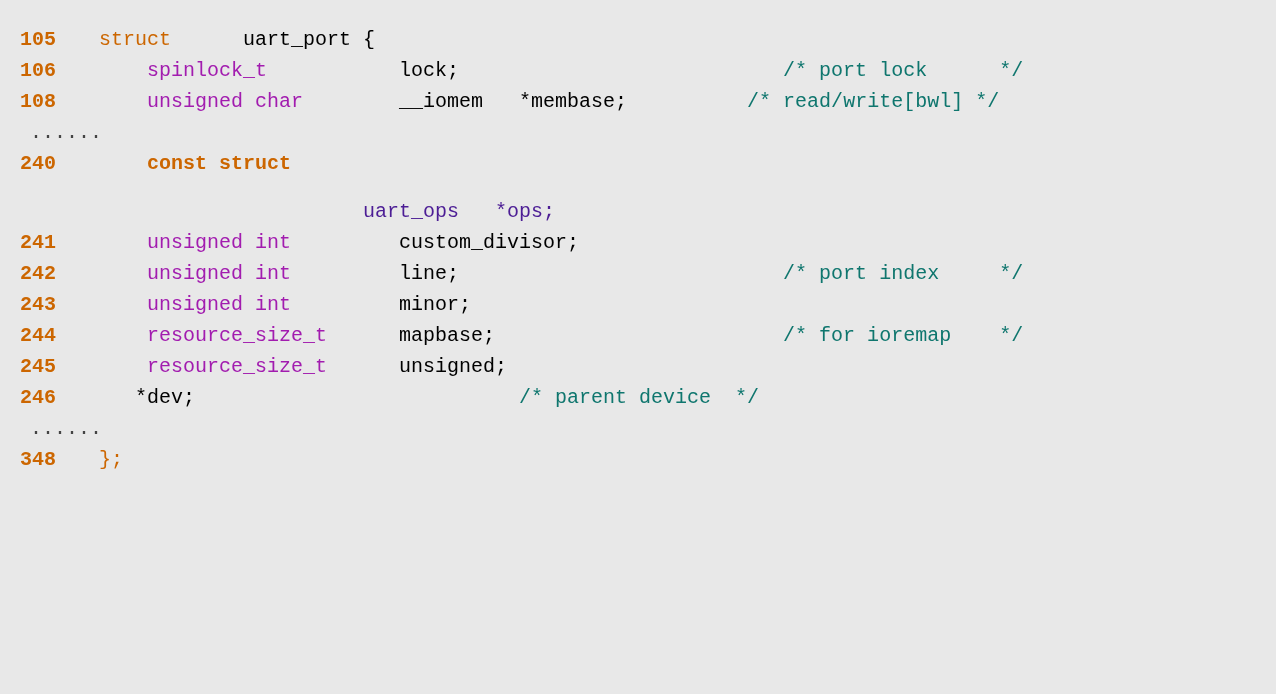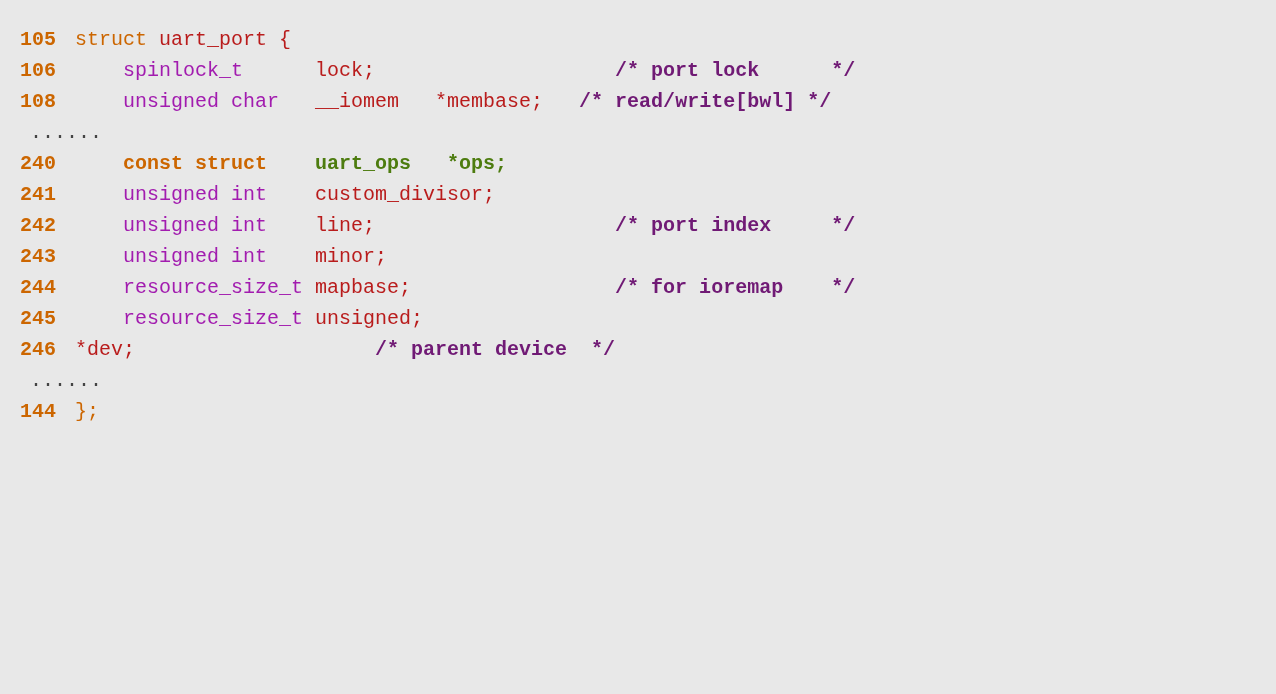--- a/index.html
+++ b/index.html
@@ -28,20 +28,21 @@
     }
     .code-block {
       font-family: 'Courier New', Courier, monospace;
       font-size: 20px;
       line-height: 1.55;
     }
     .line {
       display: flex;
       align-items: flex-start;
       white-space: pre;
+      gap: 24px;
     }
     .linenum {
       color: #cc6600;
       min-width: 55px;
       display: inline-block;
       font-weight: bold;
     }
     .linenum-bold {
       color: #cc6600;
       font-weight: bold;
@@ -52,29 +53,30 @@
       color: #cc6600;
     }
     .kw-orange-bold {
       color: #cc6600;
       font-weight: bold;
     }
     .kw-purple {
       color: #a21caf;
     }
     .text-black {
-      color: #b91c1c;
+      color: #000000;
+      margin-left: 36px;
     }
     .text-black-bold {
-      color: #4d7c0f;
-      font-weight: bold;
+      color: #4c1d95;
+      font-weight: normal;
+      margin-top: 48px;
     }
     .comment {
-      color: #701a75;
-      font-weight: bold;
+      color: #0f766e;
     }
     .ellipsis {
       color: #444444;
       padding-left: 10px;
     }
     .watermark {
       position: absolute;
       bottom: 10px;
       right: 18px;
       color: #888888;
@@ -93,16 +95,16 @@
       <div class="line"><span class="linenum">108</span><span class="kw-purple">    unsigned char   </span><span class="text-black">__iomem   *membase;</span><span class="text-black">   </span><span class="comment">/* read/write[bwl] */</span></div>
       <div class="line"><span class="ellipsis">......</span></div>
       <div class="line"><span class="linenum-bold">240</span><span class="kw-orange-bold">    const struct    </span><span class="text-black-bold">uart_ops   *ops;</span></div>
       <div class="line"><span class="linenum">241</span><span class="kw-purple">    unsigned int    </span><span class="text-black">custom_divisor;</span></div>
       <div class="line"><span class="linenum">242</span><span class="kw-purple">    unsigned int    </span><span class="text-black">line;</span><span class="text-black">                    </span><span class="comment">/* port index     */</span></div>
       <div class="line"><span class="linenum">243</span><span class="kw-purple">    unsigned int    </span><span class="text-black">minor;</span></div>
       <div class="line"><span class="linenum">244</span><span class="kw-purple">    resource_size_t </span><span class="text-black">mapbase;</span><span class="text-black">                 </span><span class="comment">/* for ioremap    */</span></div>
       <div class="line"><span class="linenum">245</span><span class="kw-purple">    resource_size_t </span><span class="text-black">unsigned;</span></div>
       <div class="line"><span class="linenum">246</span><span class="text-black">*dev;</span><span class="text-black">                    </span><span class="comment">/* parent device  */</span></div>
       <div class="line"><span class="ellipsis">......</span></div>
-      <div class="line"><span class="linenum">144</span><span class="kw-orange">};</span></div>
+      <div class="line"><span class="linenum">348</span><span class="kw-orange">};</span></div>
     </div>
   <div class="watermark"></div>
 </div>
 
 </body></html>

